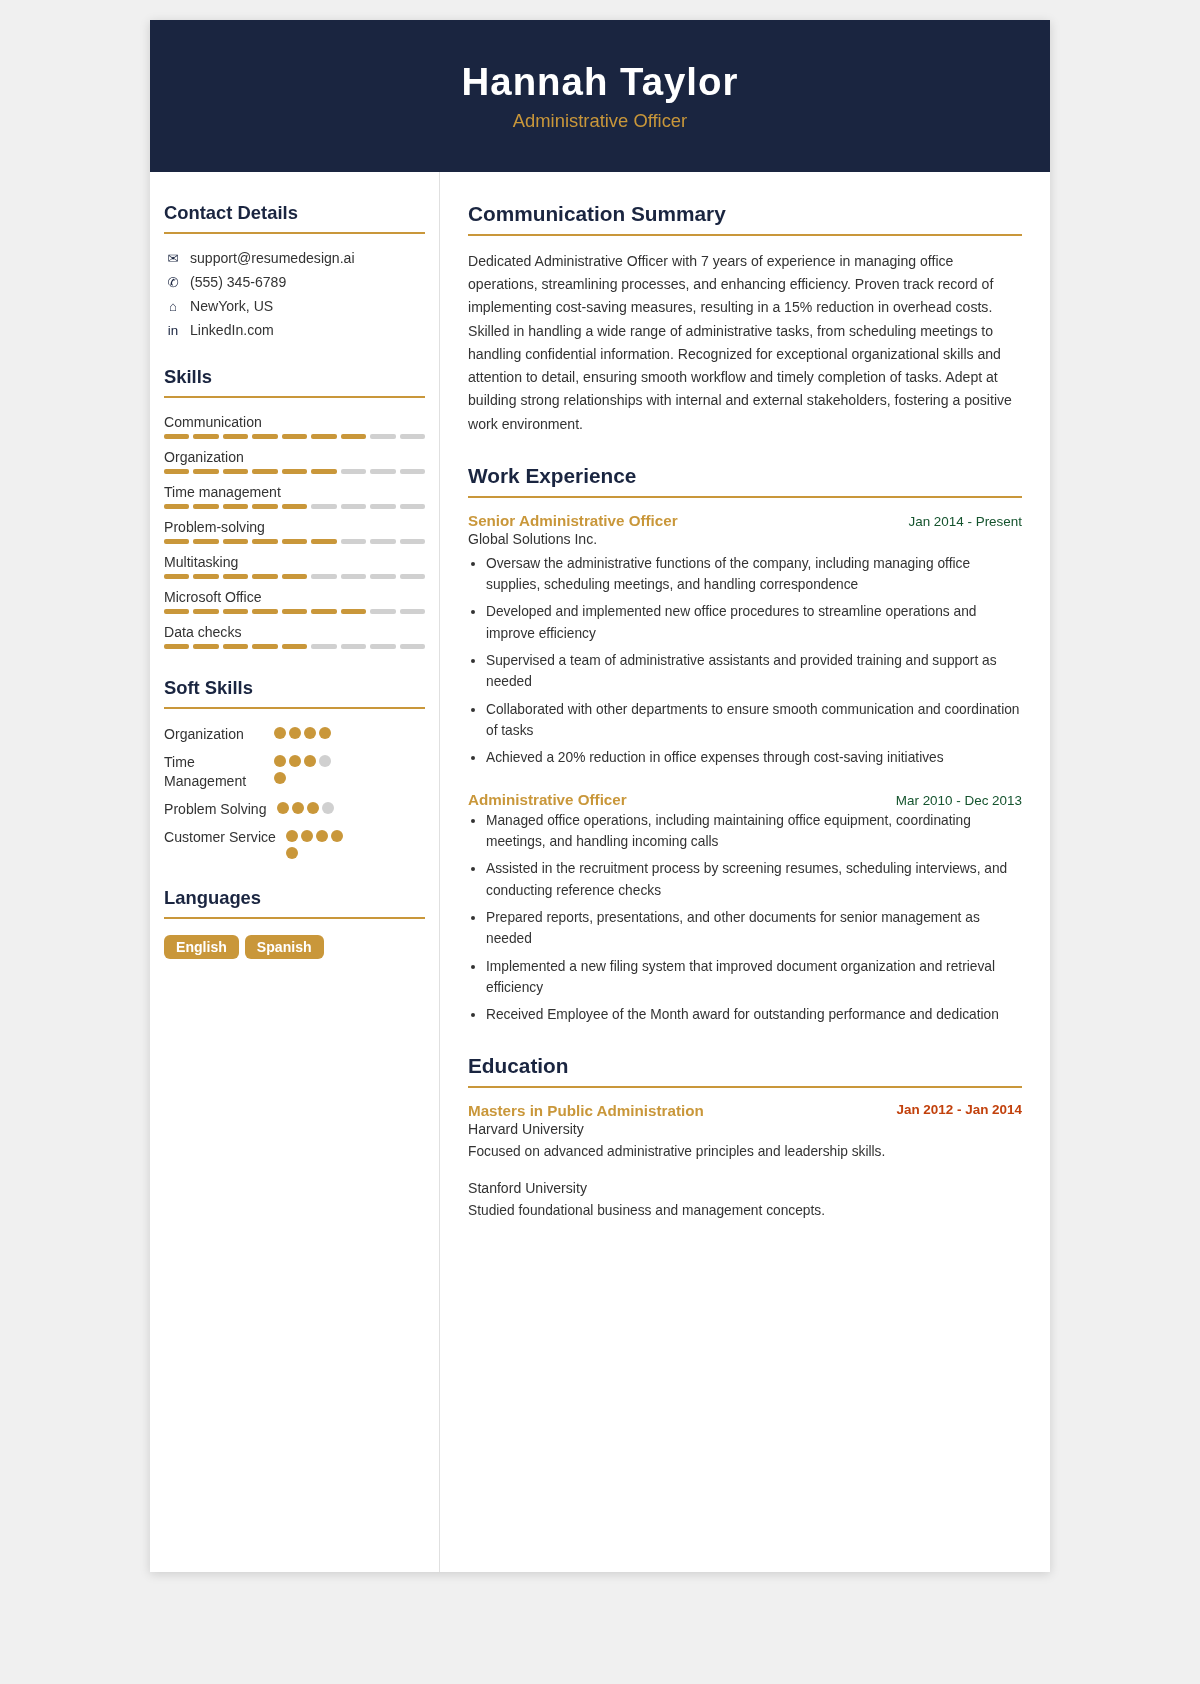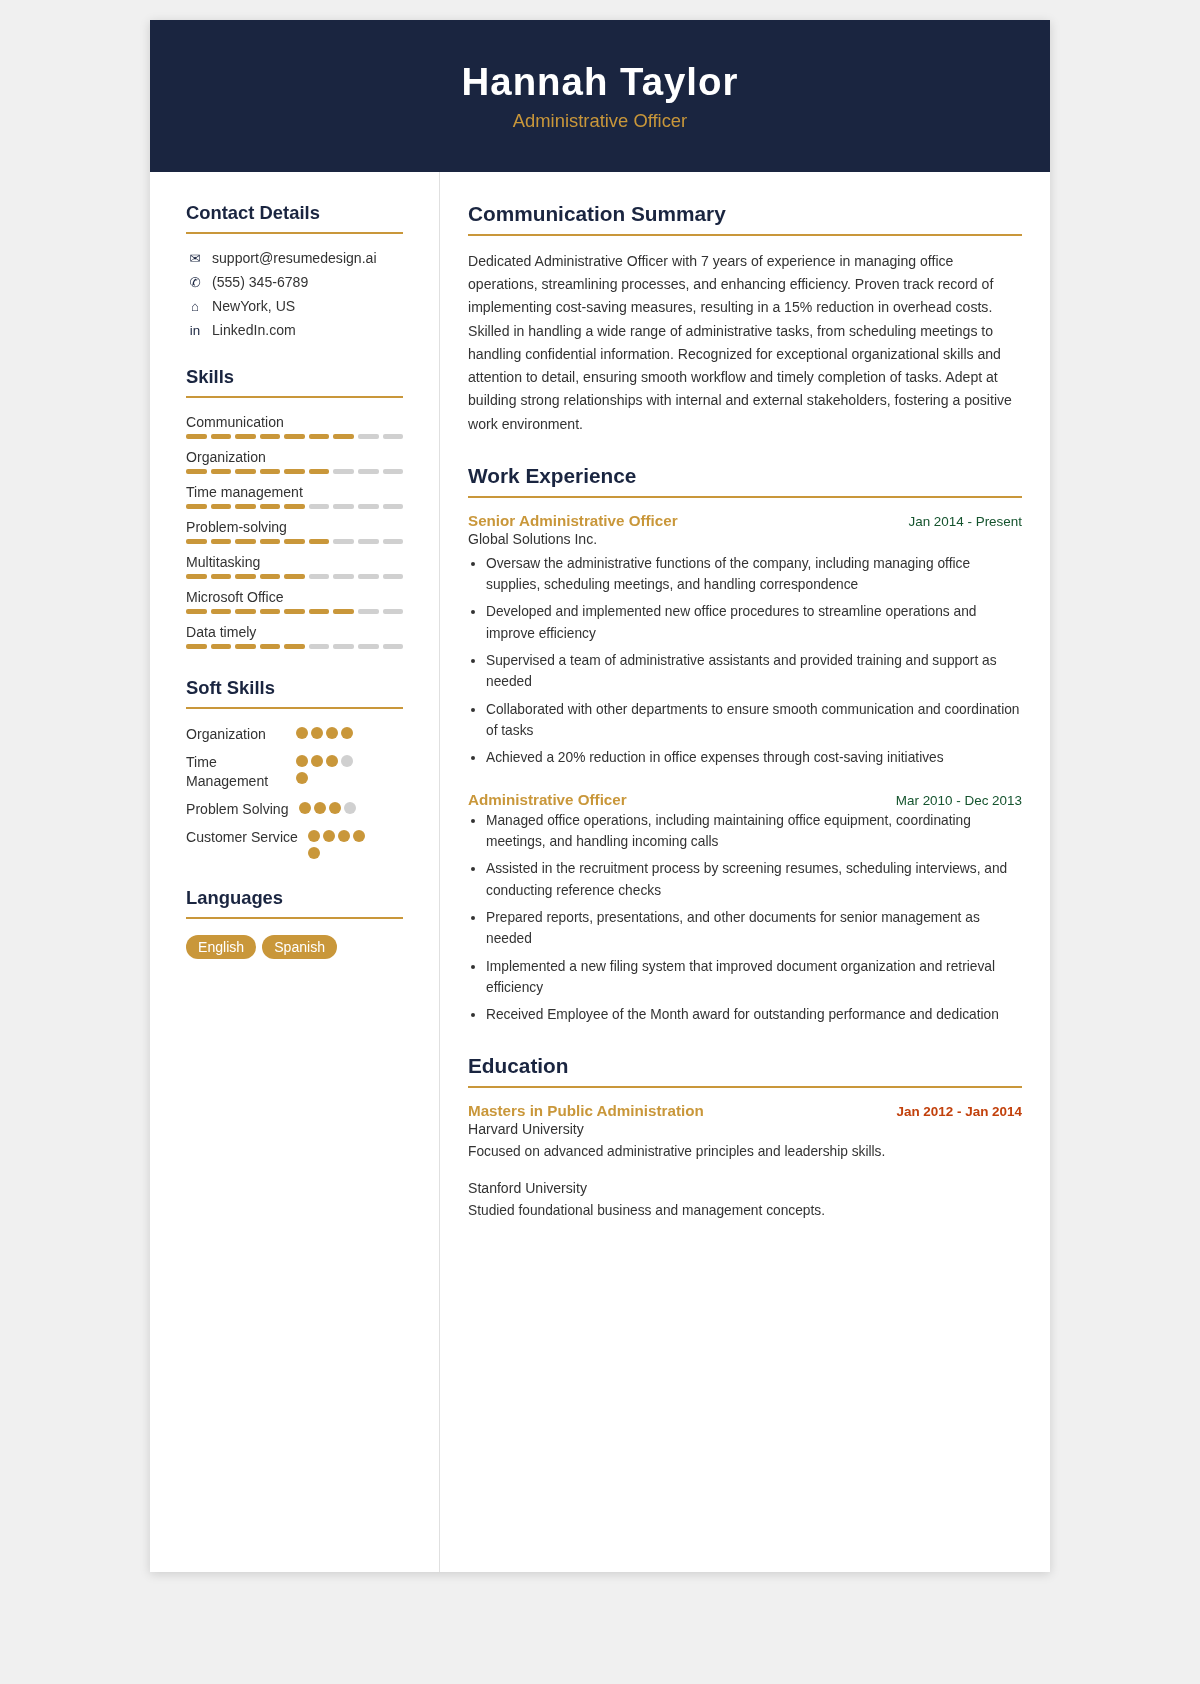--- a/index.html
+++ b/index.html
@@ -33,21 +33,21 @@
       margin-top: 6px;
       font-weight: normal;
     }
     .body {
       display: flex;
       min-height: 1400px;
     }
     .sidebar {
       width: 290px;
       min-width: 290px;
-      padding: 30px 36px;
+      padding: 30px 14px;
       border-right: 1px solid #e0e0e0;
     }
     .main {
       flex: 1;
       padding: 30px 28px;
     }
     .section-title {
       font-size: 1.15em;
       font-weight: bold;
       color: #1a2540;
@@ -117,25 +117,25 @@
       width: 12px;
       height: 12px;
       border-radius: 50%;
     }
     .dot-filled { background: #c9973a; }
     .dot-empty { background: #d0d0d0; }
     .lang-badge {
       display: inline-block;
       background: #c9973a;
       color: #fff;
-      border-radius: 12px;
+      border-radius: 6px;
       padding: 4px 12px;
       font-size: 0.88em;
       margin-right: 6px;
-      font-weight: normal;
+      font-weight: bold;
     }
     
     .main-section {
       margin-bottom: 28px;
     }
     .main-section-title {
       font-size: 1.3em;
       font-weight: bold;
       color: #1a2540;
       margin-bottom: 8px;
@@ -183,21 +183,21 @@
       color: #333;
       margin-bottom: 6px;
       line-height: 1.55;
     }
     .edu-entry {
       margin-bottom: 18px;
     }
     .edu-header {
       display: flex;
       justify-content: space-between;
-      align-items: flex-end;
+      align-items: flex-start;
       margin-bottom: 2px;
     }
     .edu-title {
       color: #c9973a;
       font-weight: bold;
       font-size: 0.95em;
     }
     .edu-date {
       font-size: 0.84em;
       color: #c2410c;
@@ -332,21 +332,21 @@
                 <div class="skill-seg seg-filled"></div>
                 <div class="skill-seg seg-filled"></div>
                 <div class="skill-seg seg-filled"></div>
                 <div class="skill-seg seg-filled"></div>
                 <div class="skill-seg seg-filled"></div>
                 <div class="skill-seg seg-empty"></div>
                 <div class="skill-seg seg-empty"></div>
               </div>
             </div>
             <div class="skill-item">
-              <div class="skill-label">Data timely</div>
+              <div class="skill-label">Data checks</div>
               <div class="skill-bar-container">
                 <div class="skill-seg seg-filled"></div>
                 <div class="skill-seg seg-filled"></div>
                 <div class="skill-seg seg-filled"></div>
                 <div class="skill-seg seg-filled"></div>
                 <div class="skill-seg seg-filled"></div>
                 <div class="skill-seg seg-empty"></div>
                 <div class="skill-seg seg-empty"></div>
                 <div class="skill-seg seg-empty"></div>
                 <div class="skill-seg seg-empty"></div>

